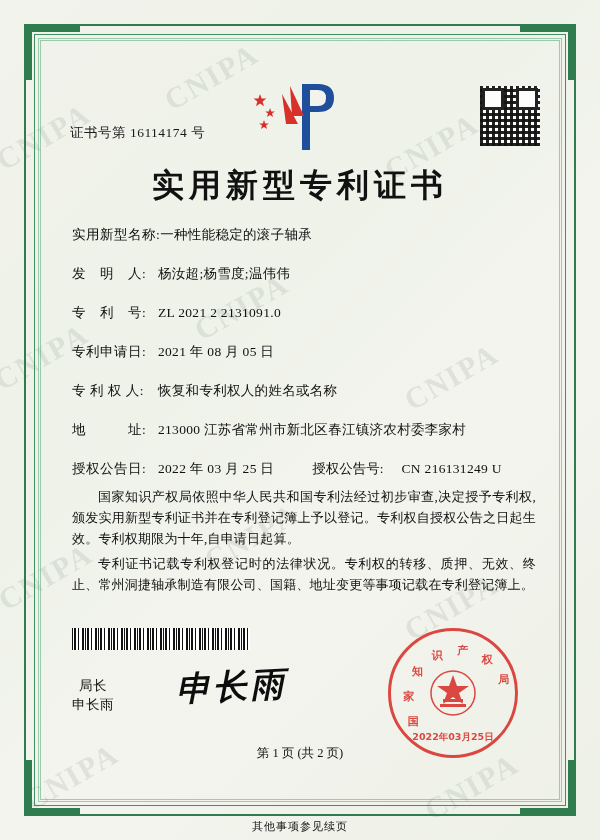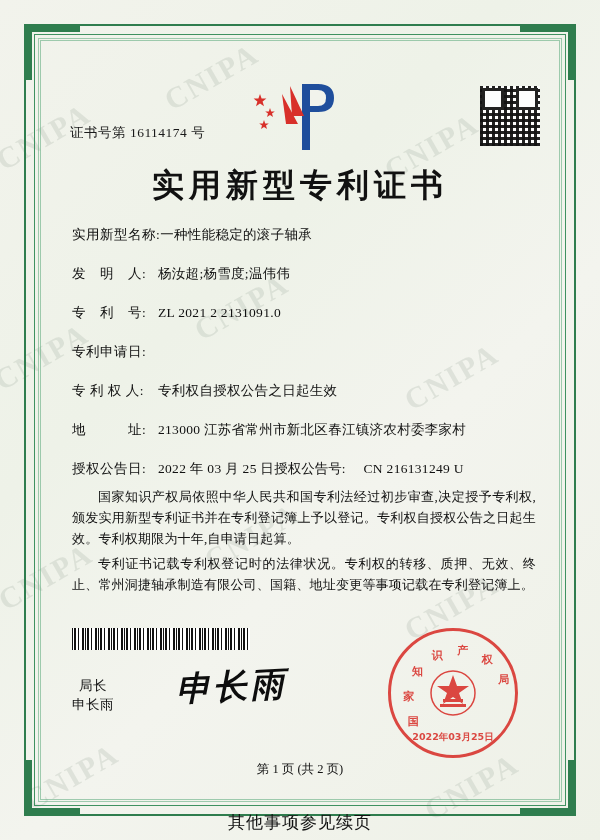--- a/index.html
+++ b/index.html
@@ -145,20 +145,21 @@
     align-items: baseline;
     margin-bottom: 21px;
     white-space: nowrap;
   }
   .field-label {
     min-width: 86px;
     letter-spacing: .5px;
   }
   .field-value { letter-spacing: .3px; }
   .field-row.two-col .col2 {
+    margin-left: 38px;
   }
   .field-row.two-col .field-label2 {
     min-width: 86px;
     display: inline-block;
   }
 
   .body-text {
     position: absolute;
     left: 12px; right: 4px;
     top: 428px;
@@ -240,33 +241,33 @@
     transform: translateX(-50%);
     font-size: 9.5px;
     color: #d8302a;
     font-weight: bold;
     white-space: nowrap;
   }
 
   .page-no {
     position: absolute;
     left: 0; right: 0;
-    bottom: 2px;
+    bottom: 18px;
     text-align: center;
     font-family: "Liberation Serif", "DejaVu Serif", serif;
     font-size: 12.5px;
     color: #111;
   }
   .footer-note {
     position: absolute;
     left: 0; right: 0;
     bottom: 6px;
     text-align: center;
     font-family: "Liberation Serif", "DejaVu Serif", serif;
-    font-size: 17px;
+    font-size: 11px;
     color: #111;
     letter-spacing: 1px;
     margin-top: 41px;
   }
 </style>
 </head>
 <body>
 
 <div class="page">
 
@@ -318,24 +319,25 @@
       <div class="field-row">
         <span class="field-label">发　明　人:</span>
         <span class="field-value">杨汝超;杨雪度;温伟伟</span>
       </div>
       <div class="field-row">
         <span class="field-label">专　利　号:</span>
         <span class="field-value">ZL 2021 2 2131091.0</span>
       </div>
       <div class="field-row">
         <span class="field-label">专利申请日:</span>
+        <span class="field-value">2021 年 08 月 05 日</span>
       </div>
       <div class="field-row">
         <span class="field-label">专 利 权 人:</span>
-        <span class="field-value">专利权自授权公告之日起生效</span>
+        <span class="field-value">恢复和专利权人的姓名或名称</span>
       </div>
       <div class="field-row">
         <span class="field-label">地　　　址:</span>
         <span class="field-value">213000 江苏省常州市新北区春江镇济农村委李家村</span>
       </div>
       <div class="field-row two-col">
         <span class="field-label">授权公告日:</span>
         <span class="field-value">2022 年 03 月 25 日</span>
         <span class="col2">
           <span class="field-label2">授权公告号:</span>

